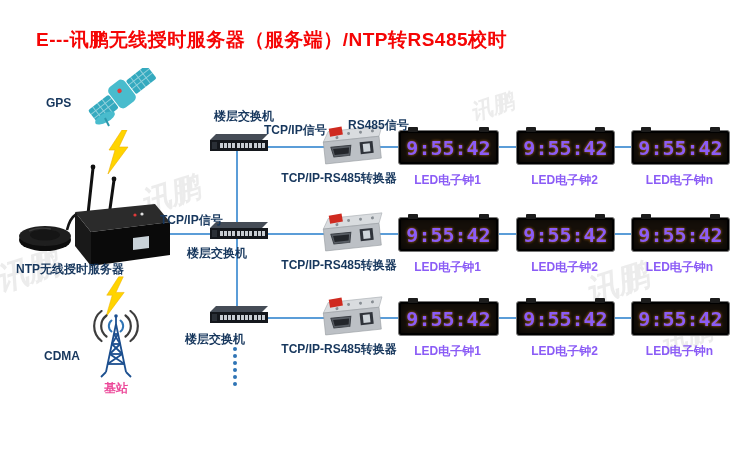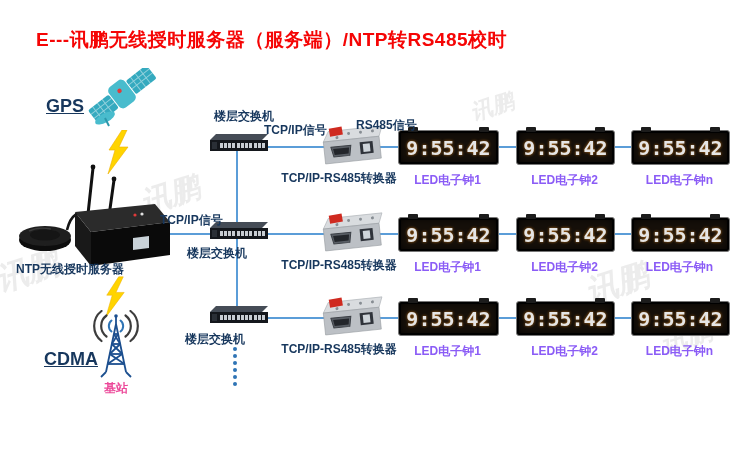--- a/index.html
+++ b/index.html
@@ -1,32 +1,32 @@
 <!DOCTYPE html>
 <html><head>
 <meta charset="utf-8">
 <style>
   html,body{margin:0;padding:0;background:#fff;}
   #canvas{position:relative;width:750px;height:450px;background:#ffffff;overflow:hidden;
           font-family:"Liberation Sans",sans-serif;}
   .line{position:absolute;background:#5b9dd8;z-index:1;}
   .lbl{position:absolute;font-weight:bold;color:#17375d;font-size:12px;white-space:nowrap;z-index:4;}
-  .lbl-big{font-size:18px;text-decoration:underline;}
+  .lbl-big{font-size:12px;}
   .lbl-blue{color:#ec4899;}
   .title{position:absolute;left:36px;top:27px;font-size:19px;font-weight:bold;color:#f50505;
          letter-spacing:.5px;z-index:4;}
   .dev{position:absolute;z-index:2;}
   .clock{position:absolute;height:33px;background:#16100a;border:1px solid #777;border-radius:3px;
          box-shadow: inset 0 0 0 2px #000, inset 0 0 10px #000;z-index:2;
          display:flex;align-items:center;justify-content:center;}
   .clock::before,.clock::after{content:"";position:absolute;top:-4px;width:10px;height:5px;
          background:#1c1c1c;border-radius:1px;}
   .clock::before{left:9px;} .clock::after{right:9px;}
   .clock .time{font-family:"DejaVu Sans Mono",monospace;font-weight:bold;font-size:20px;
-         color:#e5e5e5;text-shadow:0 0 3px rgba(240,140,26,.75);letter-spacing:0;}
+         color:#8b5cf6;text-shadow:0 0 3px rgba(240,140,26,.75);letter-spacing:0;}
   .clk-lbl{position:absolute;font-weight:bold;color:#8b5cf6;font-size:12px;text-align:center;z-index:4;}
   .conv-lbl{position:absolute;font-weight:bold;color:#17375d;font-size:12px;text-align:center;
             width:190px;z-index:4;}
   .dot{position:absolute;width:4px;height:4px;border-radius:50%;background:#2f74b5;z-index:2;}
   .wm{position:absolute;font-weight:bold;font-style:italic;color:rgba(110,110,110,.13);
       z-index:0;transform:rotate(-18deg);white-space:nowrap;}
 </style>
 </head>
 <body>
 
@@ -142,21 +142,21 @@
       <rect x="29" y="13" width="3" height="5"></rect>
         <rect x="33" y="13" width="3" height="5"></rect>
       <rect x="37" y="13" width="3" height="5"></rect>
         <rect x="41" y="13" width="3" height="5"></rect>
       <rect x="46" y="13" width="3" height="5"></rect>
         <rect x="50" y="13" width="3" height="5"></rect>
       <rect x="54" y="13" width="3" height="5"></rect>
     </g>
   </svg>
   <div class="lbl" style="left:264px;top:122px;">TCP/IP信号</div>
-  <div class="lbl" style="left:356px;top:117px;z-index:5;">RS485信号</div>
+  <div class="lbl" style="left:348px;top:117px;z-index:5;">RS485信号</div>
 
   <svg class="dev" style="left:316px;top:124px;" width="74" height="46" viewBox="0 0 74 46">
     <g transform="rotate(-6 37 23)">
       <polygon points="14,5 68,5 64,15 8,15" fill="#d9dcdf" stroke="#a8adb2" stroke-width="0.6"></polygon>
       <polygon points="8,15 64,15 64,37 8,37" fill="#bcc0c5" stroke="#969ba0" stroke-width="0.6"></polygon>
       <rect x="15" y="2" width="13" height="8" fill="#cf2a20" transform="rotate(-4 21 6)"></rect>
       <circle cx="34" cy="9" r="1.5" fill="#878d93"></circle>
         <circle cx="46" cy="9" r="1.5" fill="#878d93"></circle>
       <circle cx="58" cy="9" r="1.5" fill="#878d93"></circle>
         <circle cx="22" cy="12" r="1.5" fill="#878d93"></circle>

